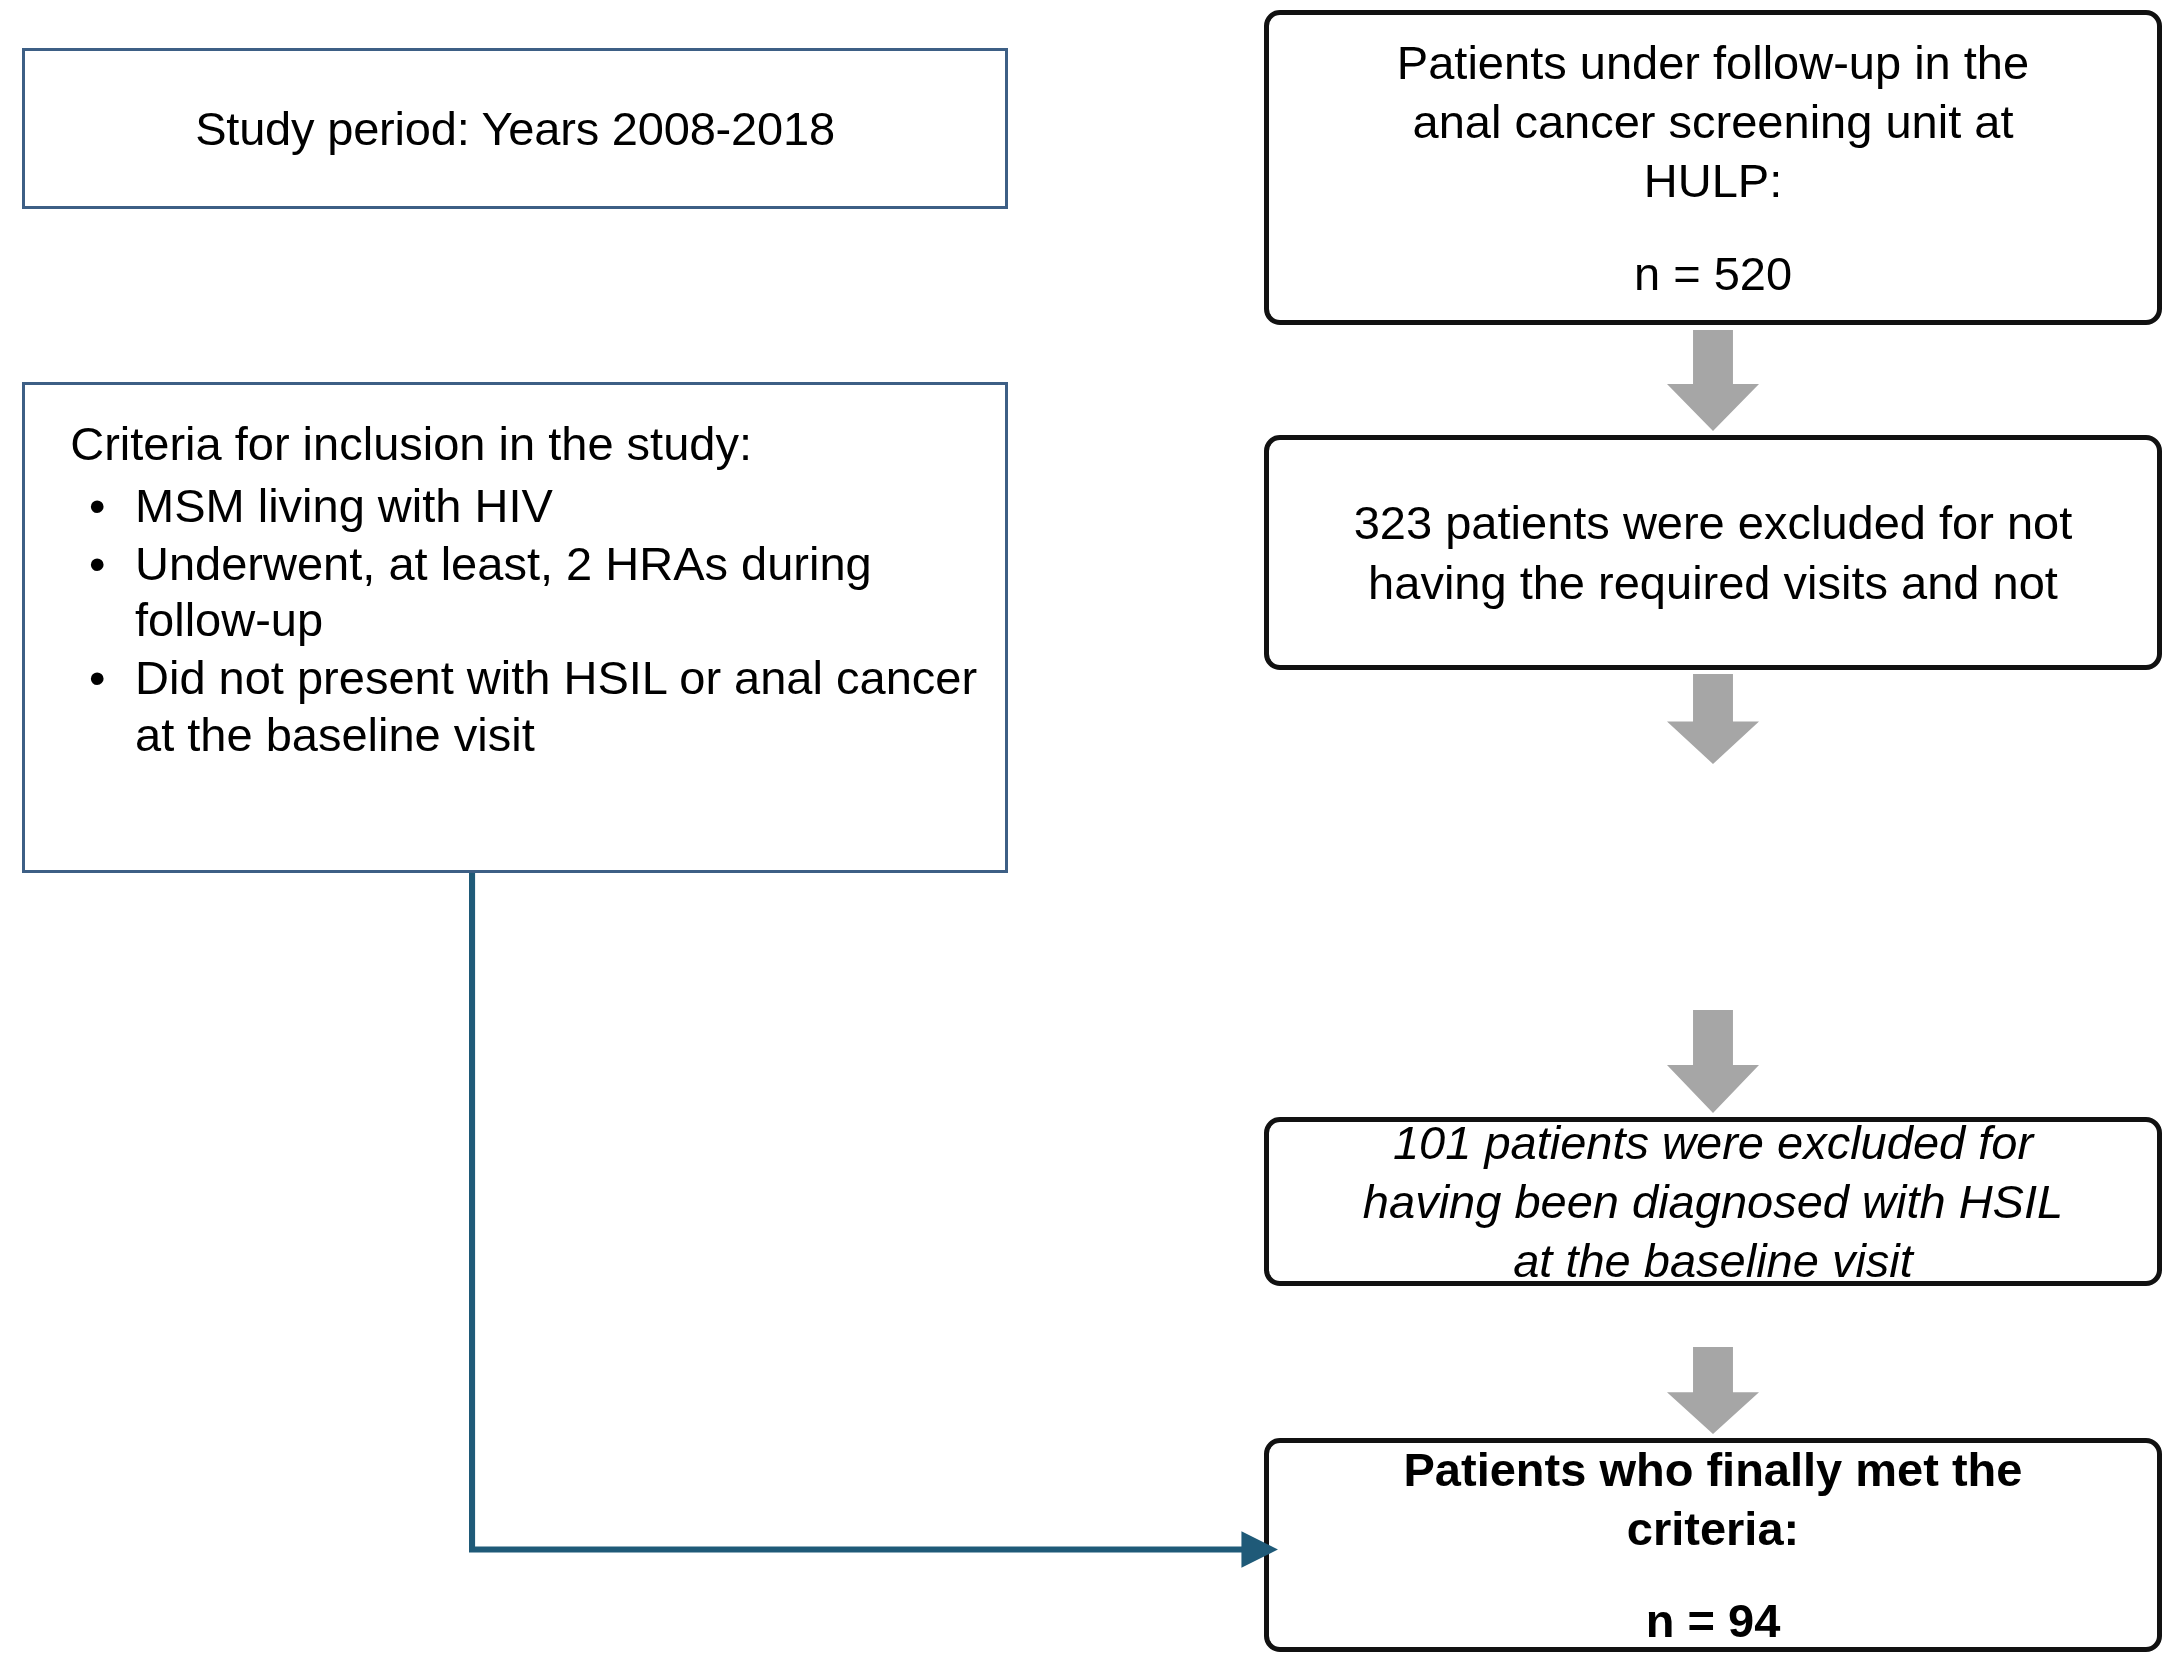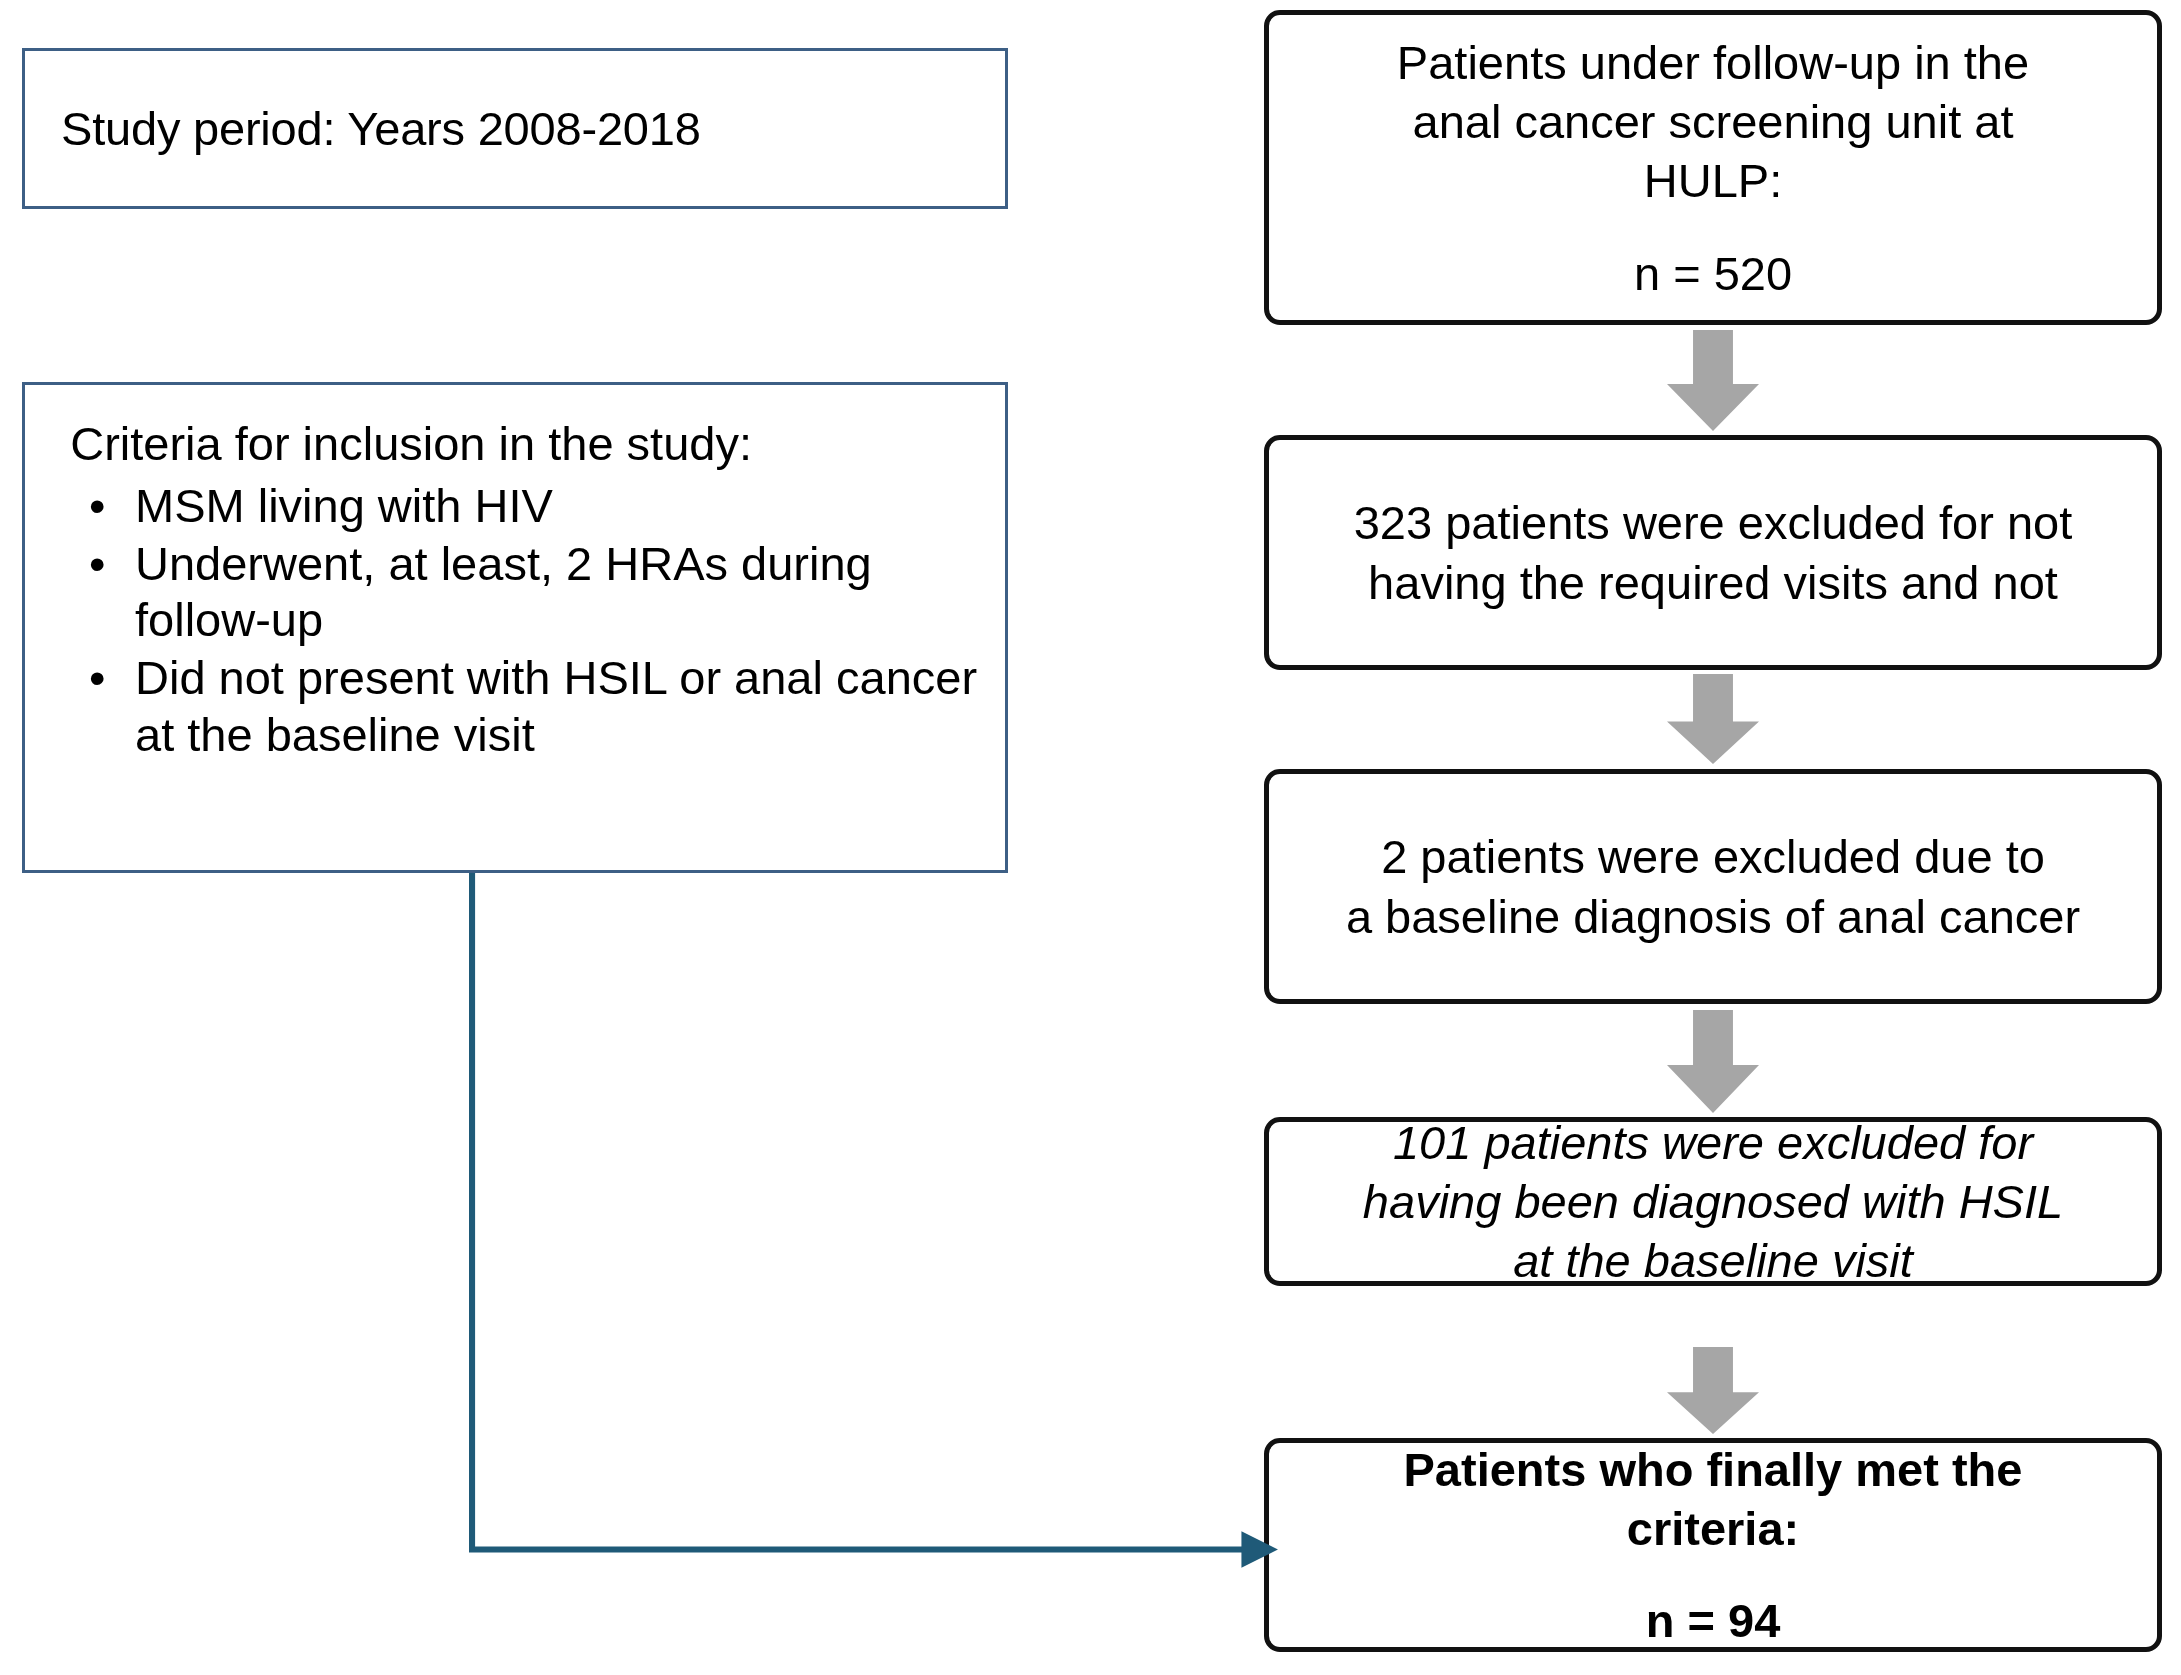--- a/index.html
+++ b/index.html
@@ -28,20 +28,21 @@
     display: flex;
     flex-direction: column;
     justify-content: center;
   }
   #study-period-box {
     left: 22px;
     top: 48px;
     width: 986px;
     height: 161px;
     padding: 0 36px;
+    align-items: center;
   }
   #criteria-box {
     left: 22px;
     top: 382px;
     width: 986px;
     height: 491px;
     padding: 31px 26px 26px 40px;
     justify-content: flex-start;
   }
 
@@ -174,26 +175,20 @@
     </div>
   </div>
 
   <div class="flow-box" id="flow-box-1">
     <div class="flow-text">
       <span>323 patients were excluded for not</span><br>
       <span>having the required visits and not</span><br>
     </div>
   </div>
 
-  <div class="flow-box" id="flow-box-2">
-    <div class="flow-text">
-      <span>2 patients were excluded due to</span><br>
-      <span>a baseline diagnosis of anal cancer</span>
-    </div>
-  </div>
 
   <div class="flow-box" id="flow-box-3">
     <div class="flow-text">
       <span>101 patients were excluded for</span><br>
       <span>having been diagnosed with HSIL</span><br>
       <span>at the baseline visit</span>
     </div>
   </div>
 
   <div class="flow-box" id="flow-box-4">

